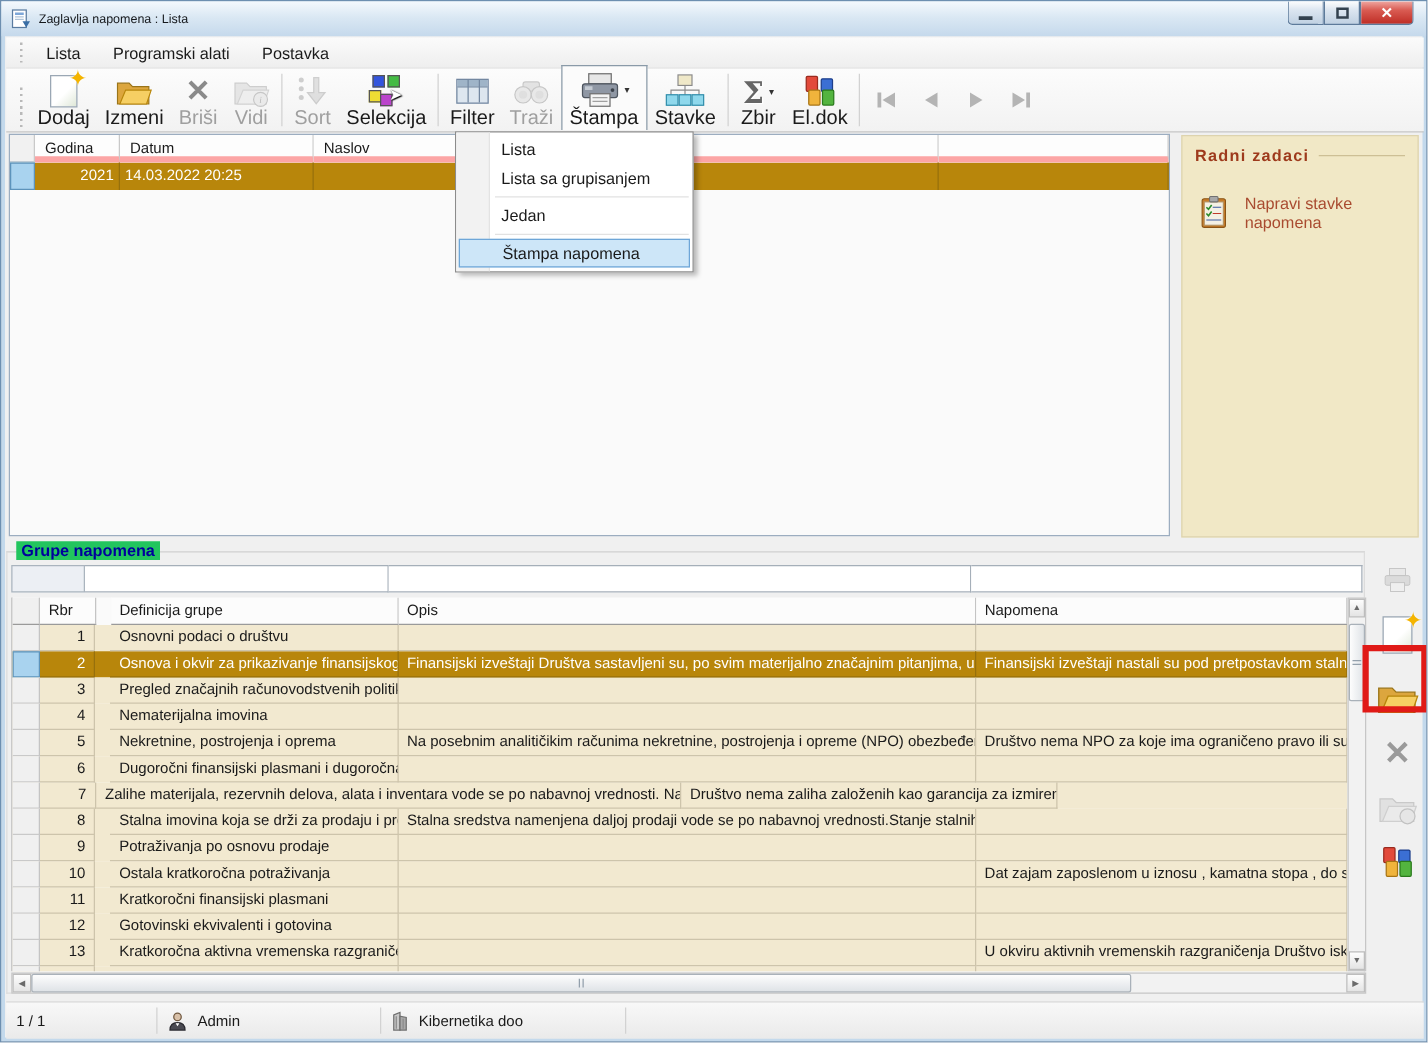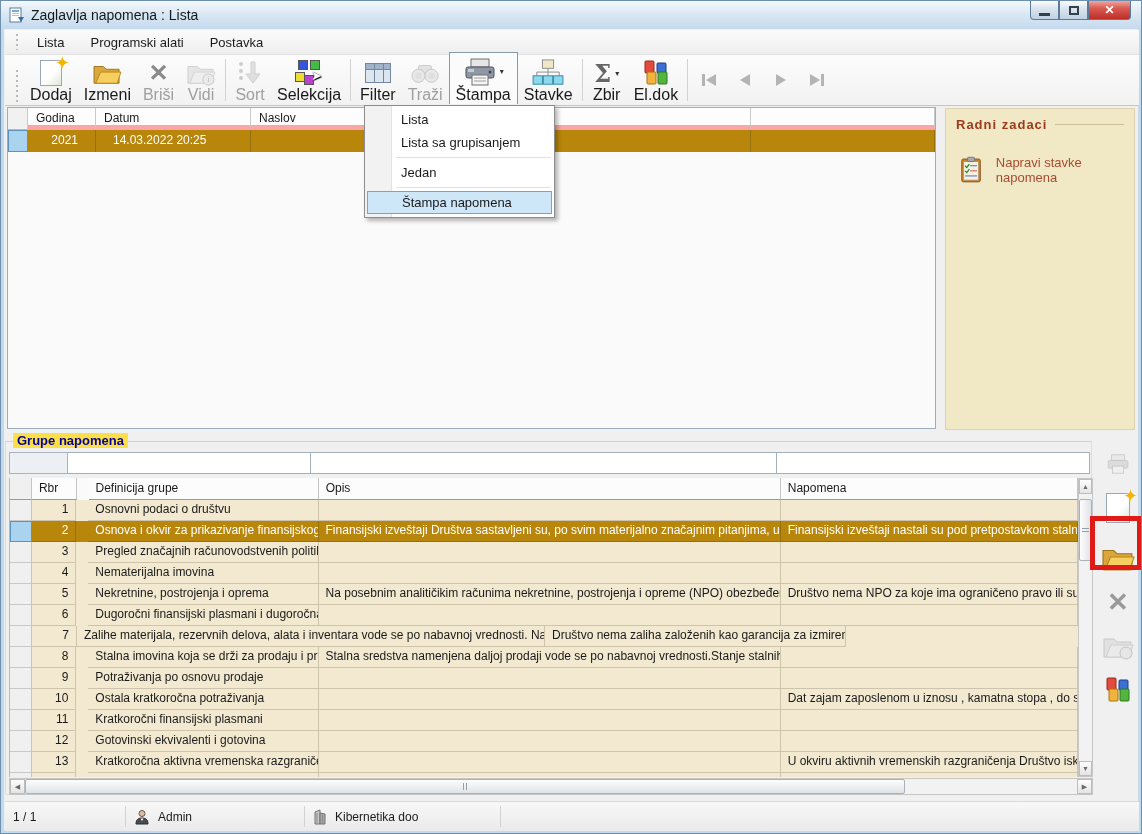--- a/index.html
+++ b/index.html
@@ -8,21 +8,21 @@
     position:relative; width:1142px; height:834px;
     background:#f0f0f0; border:1px solid #6d8fb0;
     box-shadow: inset 0 0 0 3px #c3d9ec;
     font-family:"Liberation Sans", sans-serif; font-size:12px; color:#1a1a1a;
     overflow:hidden;
   }
   
   .titlebar { position:absolute; left:0; top:0; width:100%; height:28px;
     background:linear-gradient(#f4f9fd,#d9e7f3 48%,#c5d9ec);
     display:flex; align-items:center; padding:0 8px; }
-  .title-text { margin-left:6px; font-size:14px; color:#15181c;text-align:center; }
+  .title-text { margin-left:6px; font-size:10px; color:#15181c;text-align:center; }
   .win-buttons { position:absolute; right:10px; top:0; display:flex; }
   .win-btn { width:29px; height:19px; border:1px solid #5d7a9a; border-top:none;
     background:linear-gradient(#fdfdfd,#dbe5f0 40%,#c0d1e2);
     display:flex; align-items:center; justify-content:center; color:#2e3c4c; }
   .win-btn.first { border-radius:0 0 0 4px; }
   .win-btn.close { width:43px; border-radius:0 0 4px 0;
     background:linear-gradient(#f0a7a1,#d95b52 40%,#bf2e26); color:#fff; font-weight:bold; }
   .glyph-min { width:11px; height:3px; background:#33414f; margin-top:8px; }
   .glyph-max { width:10px; height:9px; border:2px solid #33414f; background:transparent; }
   
@@ -49,21 +49,21 @@
   .drop-arrow { font-size:8px; color:#333; align-self:center; margin:0 0 18px 2px; }
   .navbtn { width:36px; height:44px; display:flex; align-items:center; justify-content:center; margin-bottom:2px; }
   
   .top-grid { position:absolute; left:6px; top:106px; width:929px; height:322px;
     background:#fafafa; border:1px solid #9cadc0; }
   .tg-row { display:flex; height:22px; }
   .tg-header .cell { background:#fdfdfd; border-right:1px solid #c9c9c9; border-bottom:5px solid #fca5a5;
     padding:3px 8px; white-space:nowrap; overflow:hidden; }
   .tg-header .selh { background:#f1f1f1; border-right:1px solid #c9c9c9; border-bottom:1px solid #aebecb; }
   .tg-data { background:#b8860b; color:#fff; }
-  .tg-data .cell { border-right:1px solid #96700c; padding:3px 17px; white-space:nowrap; overflow:hidden; }
+  .tg-data .cell { border-right:1px solid #96700c; padding:3px 4px; white-space:nowrap; overflow:hidden; }
   .tg-data .selc { background:#a9d3ef; border:1px solid #5d93bb; }
   .w-sel { width:20px; } .w-godina { width:68px; } .w-datum { width:155px; } .w-naslov { width:500px; }
   .w-fill { flex:1; }
   .ta-r { text-align:right; }
   
   .tasks-panel { position:absolute; left:944px; top:107px; width:190px; height:322px;
     background:#f1e8c6; border:1px solid #ddd3ae; padding:8px 10px; }
   .tasks-title-row { display:flex; align-items:center; gap:8px; }
   .tasks-title { color:#9e3a1c; font-weight:bold; font-size:13px; white-space:nowrap; letter-spacing:1px; }
   .tasks-title-row .line { flex:1; height:1px; background:#cdbf95; }
@@ -74,21 +74,21 @@
     background:#fff; border:1px solid #8c8c8c; box-shadow:3px 3px 4px rgba(0,0,0,.28);
     padding:2px 0 3px; z-index:40; }
   .pm-gutter { position:absolute; left:0; top:0; bottom:0; width:27px; background:#f2f2f2; border-right:1px solid #e3e3e3; }
   .pm-item { position:relative; height:23px; line-height:23px; padding-left:36px; font-size:13px; white-space:nowrap; }
   .pm-sep { height:1px; background:#e2e2e2; margin:3px 3px 3px 31px; }
   .pm-item.selected { background:#cde6f8; border:1px solid #6ea6d8; margin:0 2px; padding-left:34px; line-height:21px; }
   
   .groups-box { position:absolute; left:4px; top:440px; width:1087px; height:354px;
     border:1px solid #dcdcdc; border-top:1px solid #d0d0d0; }
   .groups-title { position:absolute; left:12px; top:432px; color:#00009c; font-weight:bold;
-    font-size:13px; background:#fde047; padding:0 4px; z-index:2; }
+    font-size:13px; background:#22c55e; padding:0 4px; z-index:2; }
   .filter-row { position:absolute; left:8px; top:451px; height:22px; display:flex; z-index:2; }
   .filter-stub { width:59px; height:22px; background:#eceff4; border:1px solid #aab4be; }
   .filter-input { height:22px; border:1px solid #a5afb9; border-left:none; background:#fff;
     font-family:inherit; font-size:12px; padding:0 5px; outline:none; }
   .fi-1 { width:243px; } .fi-2 { width:466px; } .fi-3 { width:313px; }
   
   .g-grid { position:absolute; left:8px; top:477px; width:1069px; height:299px; overflow:hidden;
     background:#fafafa; border-left:1px solid #b9b9b9; z-index:2; }
   .g-header { display:flex; height:22px; }
   .g-header .cell { background:#fcfcfc; border-right:1px solid #c4c4c4; border-bottom:1px solid #9a9a9a;

